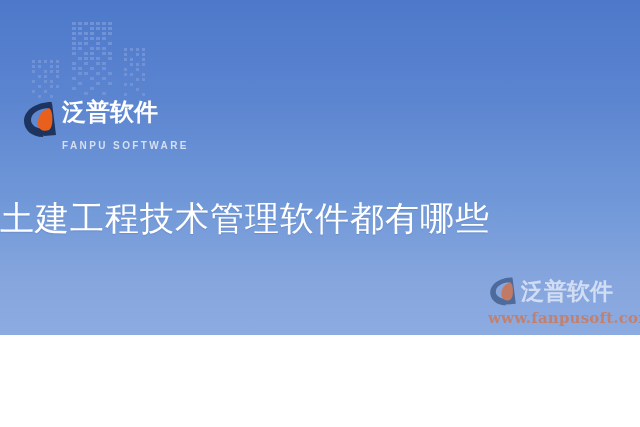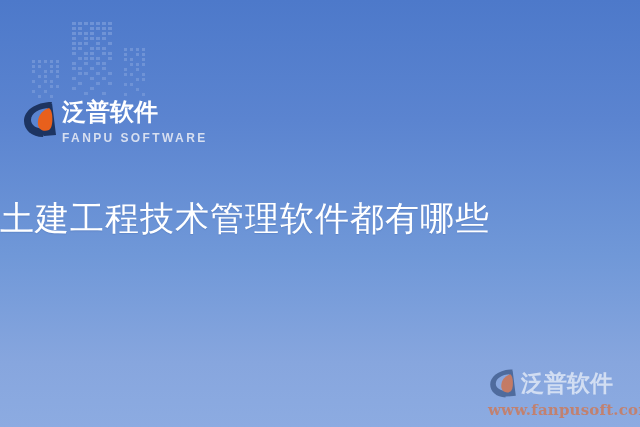--- a/index.html
+++ b/index.html
@@ -3,21 +3,21 @@
 <meta charset="utf-8">
 <style>
   html, body {
     margin: 0;
     padding: 0;
     background: #ffffff;
   }
   #stage {
     position: relative;
     width: 640px;
-    height: 427px;
+    height: 335px;
     overflow: hidden;
     background: linear-gradient(180deg, #4d79ca 0%, #5b84d0 28%, #7098d8 60%, #87a6de 85%, #8cabe1 100%);
     font-family: "Liberation Sans", sans-serif;
   }
 
   
   #skyline {
     position: absolute;
     left: 30px;
     top: 16px;
@@ -50,27 +50,27 @@
     font-family: "DejaVu Sans", "Liberation Sans", sans-serif;
     font-size: 24px;
     font-weight: 700;
     line-height: 26px;
     color: #ffffff;
     letter-spacing: 0px;
     white-space: nowrap;
   }
   #brand-en {
     font-family: "Liberation Sans", sans-serif;
-    font-size: 12px;
+    font-size: 10px;
     font-weight: 700;
     line-height: 12px;
     color: #d7dff0;
     letter-spacing: 2.4px;
     white-space: nowrap;
-    margin-top: 7px;
+    margin-top: 15px;
   }
 
   
   #headline {
     position: absolute;
     left: 0;
     top: 196px;
     width: 640px;
     font-family: "DejaVu Serif", "Liberation Serif", serif;
     font-size: 34px;

